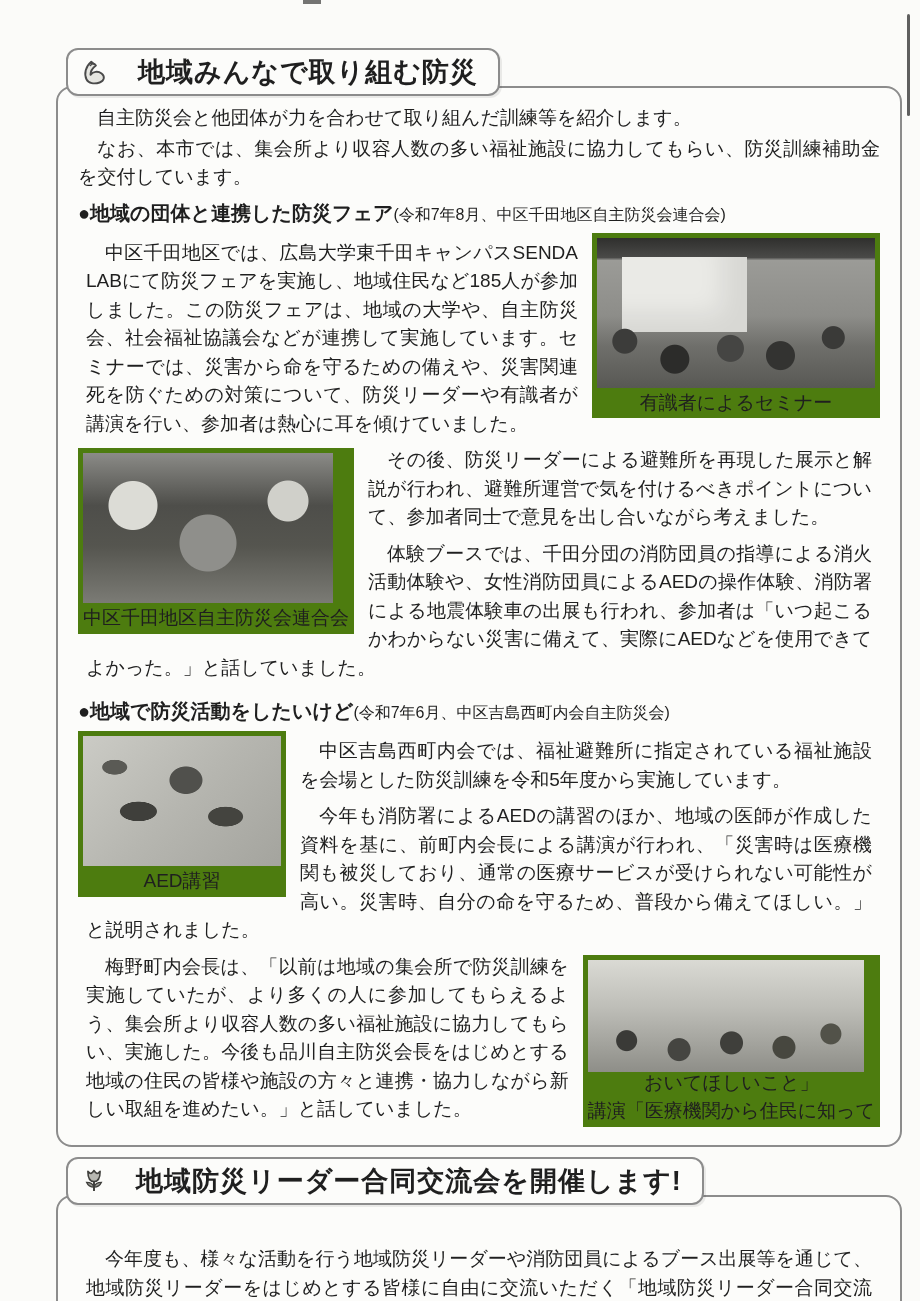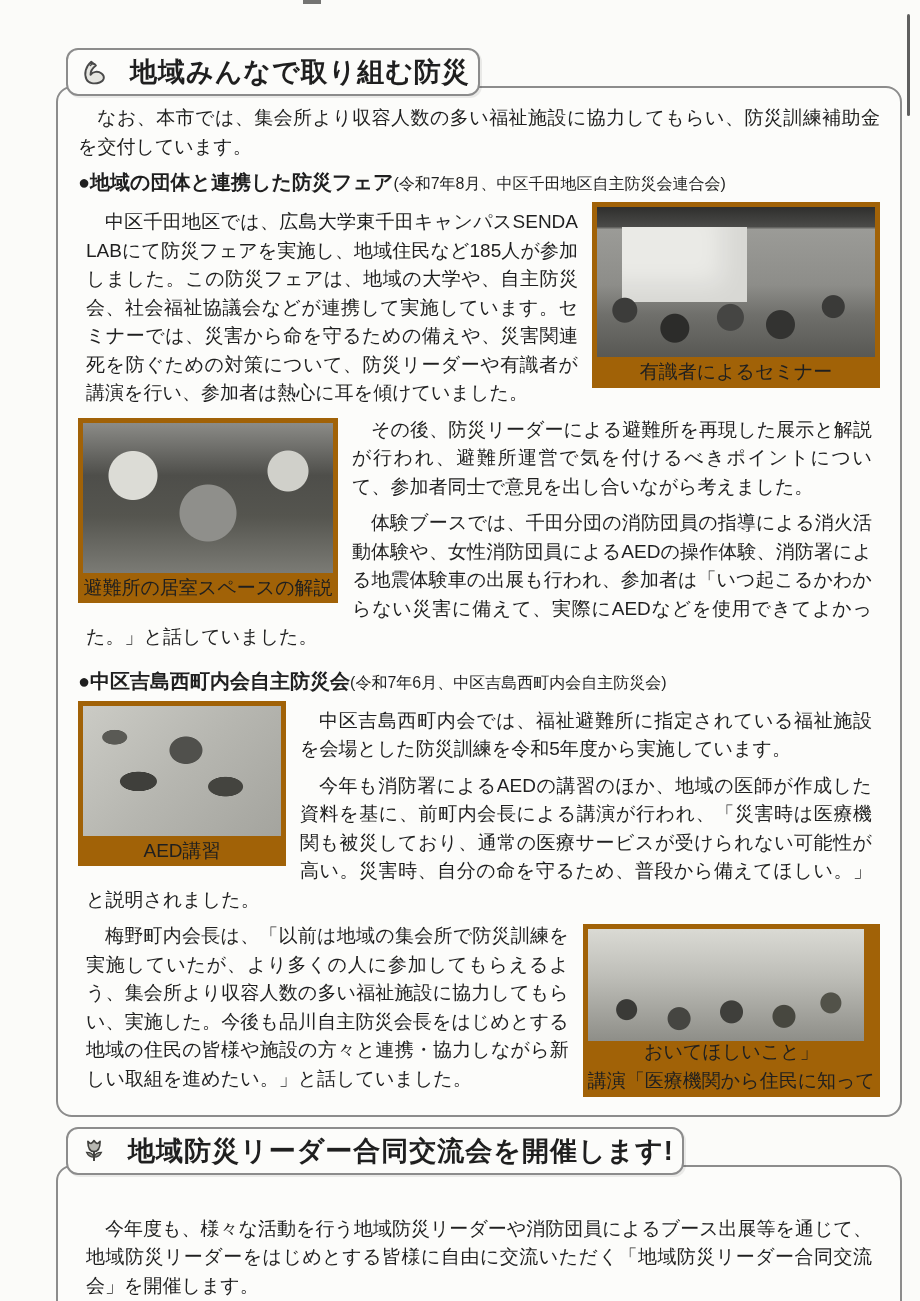--- a/index.html
+++ b/index.html
@@ -21,40 +21,40 @@
     margin: 0 18px 0 56px;
     border: 2.5px solid #8c8c8c;
     border-radius: 16px;
     background: #fcfcfa;
   }
   #sec1 { margin-top: 86px; padding: 16px 20px 10px 20px; }
   #sec2 { margin-top: 48px; padding: 40px 20px 12px 20px; }
 
   .sec-header {
     position: absolute; top: -40px; left: 8px;
-    display: flex; align-items: center; gap: 20px;
+    display: flex; align-items: center; gap: 28px;
     background: #fcfcfa;
     border: 2.5px solid #8c8c8c; border-radius: 12px;
-    padding: 4px 8px 4px 12px;
+    padding: 4px 20px 4px 12px;
     font-size: 27px; font-weight: bold; letter-spacing: 1px;
     box-shadow: 2px 2px 0 rgba(0,0,0,0.07);
     white-space: nowrap;
   }
   .sec-header .hicon { display:flex; align-items:center; }
 
   p.txt { margin: 8px; font-size: 19px; line-height: 1.5; text-align: justify; text-indent: 1em; }
   p.intro { margin: 0 0 2px 0; }
 
   h3.sub { margin: 8px 0 4px 0; font-size: 20px; line-height: 1.35; }
   h3.sub .note { font-weight: normal; font-size: 16px; }
 
   .flow { overflow: hidden; }
   .clearfix::after { content:""; display:block; clear:both; }
 
-  figure.fig { background:#a16207; padding:5px 5px 2px 5px; margin:0; }
+  figure.fig { background:#4d7c0f; padding:5px 5px 2px 5px; margin:0; }
   figure.fig.fr { float:right; margin:2px 0 8px 14px; }
   figure.fig.fl { float:left; margin:2px 14px 6px 0; }
   .fig-caption { font-size:19px; text-align:center; padding:4px 0 2px; line-height:1.2; }
 
   .ph { display:block; position:relative; overflow:hidden; }
   #fig-seminar .ph { width:278px; height:150px; }
   #fig-shelter .ph { width:250px; height:150px; }
   #fig-aed .ph { width:198px; height:130px; }
   #fig-lecture .ph { width:276px; height:112px; }
 
@@ -96,42 +96,43 @@
   <div class="sec-header">
     <span class="hicon">
       <svg viewBox="0 0 32 32" width="30" height="30" aria-hidden="true">
         <path d="M7 24 C4 18 6 10 12 5 L17 9 C13 12 11 15 11.2 19 C14 15.5 19 14.5 23 17.5 C27 20.5 26 25.5 21 27.2 C15 29.2 9 28 7 24 Z" fill="#e6e6e1" stroke="#4a4a4a" stroke-width="2" stroke-linejoin="round"></path>
         <path d="M11 9 C12.5 7.5 14.5 7 16 7.6" fill="none" stroke="#4a4a4a" stroke-width="1.6" stroke-linecap="round"></path>
       </svg>
     </span>
     <span>地域みんなで取り組む防災</span>
   </div>
 
+  <p class="txt intro">自主防災会と他団体が力を合わせて取り組んだ訓練等を紹介します。</p>
   <p class="txt intro">なお、本市では、集会所より収容人数の多い福祉施設に協力してもらい、防災訓練補助金を交付しています。</p>
 
   <h3 class="sub">
     <span>●地域の団体と連携した防災フェア</span><span class="note">(令和7年8月、中区千田地区自主防災会連合会)</span>
   </h3>
 
   <div class="flow clearfix">
     <figure class="fig fr" id="fig-seminar">
       <span class="ph ph-seminar"></span>
       <div class="fig-caption">有識者によるセミナー</div>
     </figure>
     <p class="txt">中区千田地区では、広島大学東千田キャンパスSENDA LABにて防災フェアを実施し、地域住民など185人が参加しました。この防災フェアは、地域の大学や、自主防災会、社会福祉協議会などが連携して実施しています。セミナーでは、災害から命を守るための備えや、災害関連死を防ぐための対策について、防災リーダーや有識者が講演を行い、参加者は熱心に耳を傾けていました。</p>
     <figure class="fig fl" id="fig-shelter">
       <span class="ph ph-shelter"></span>
-      <div class="fig-caption">避難所の居室スペースの解説</div>
+      <div class="fig-caption">中区千田地区自主防災会連合会</div>
     </figure>
     <p class="txt">その後、防災リーダーによる避難所を再現した展示と解説が行われ、避難所運営で気を付けるべきポイントについて、参加者同士で意見を出し合いながら考えました。</p>
     <p class="txt">体験ブースでは、千田分団の消防団員の指導による消火活動体験や、女性消防団員によるAEDの操作体験、消防署による地震体験車の出展も行われ、参加者は「いつ起こるかわからない災害に備えて、実際にAEDなどを使用できてよかった。」と話していました。</p>
   </div>
 
   <h3 class="sub">
-    <span>●中区吉島西町内会自主防災会</span><span class="note">(令和7年6月、中区吉島西町内会自主防災会)</span>
+    <span>●地域で防災活動をしたいけど</span><span class="note">(令和7年6月、中区吉島西町内会自主防災会)</span>
   </h3>
 
   <div class="flow clearfix">
     <figure class="fig fl" id="fig-aed">
       <span class="ph ph-aed"></span>
       <div class="fig-caption">AED講習</div>
     </figure>
     <p class="txt">中区吉島西町内会では、福祉避難所に指定されている福祉施設を会場とした防災訓練を令和5年度から実施しています。</p>
     <p class="txt">今年も消防署によるAEDの講習のほか、地域の医師が作成した資料を基に、前町内会長による講演が行われ、「災害時は医療機関も被災しており、通常の医療サービスが受けられない可能性が高い。災害時、自分の命を守るため、普段から備えてほしい。」と説明されました。</p>
     <figure class="fig fr" id="fig-lecture">

